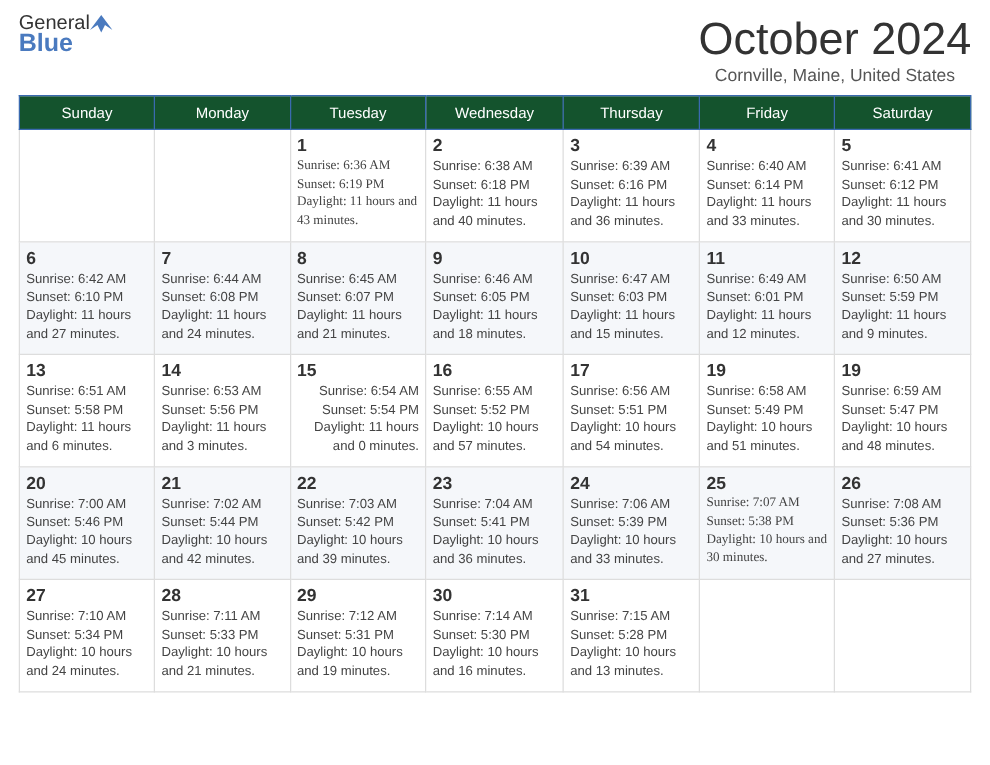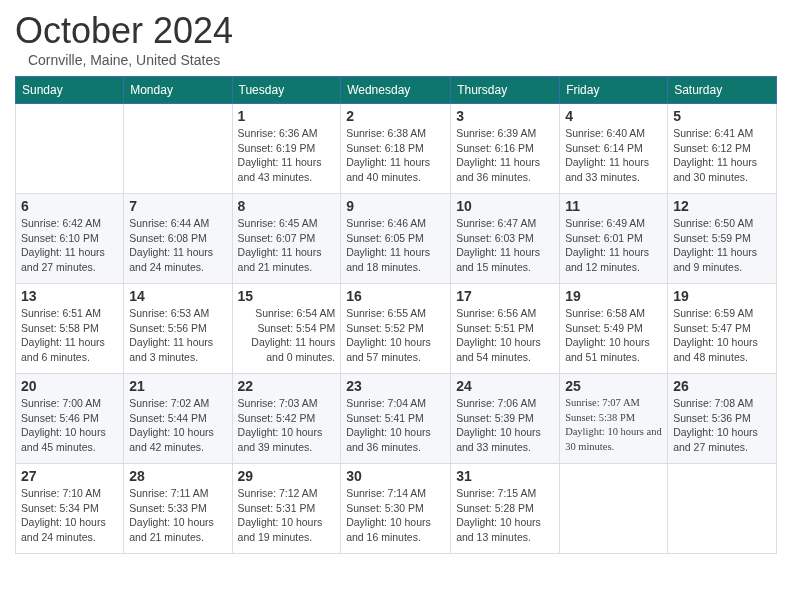--- a/index.html
+++ b/index.html
@@ -37,23 +37,23 @@
     .calendar-subtitle {
       font-size: 14px;
       color: #555;
     }
     .calendar-table {
       width: 100%;
       border-collapse: collapse;
       font-size: 11px;
     }
     .calendar-table th {
-      background-color: #0f766e;
+      background-color: #14532d;
       color: #fff;
-      text-align: left;
+      text-align: center;
       padding: 6px 6px;
       font-size: 12px;
       font-weight: normal;
       border: 1px solid #3a6aaf;
     }
     .calendar-table td {
       border: 1px solid #ddd;
       vertical-align: top;
       padding: 4px 5px;
       width: 113px;
@@ -77,20 +77,29 @@
     }
     .empty-cell {
       background: #fff !important;
     }
   </style>
 </head>
 <body>
 
 <div class="container">
   <div class="header">
+    <div class="logo">
+      <div style="display:flex;align-items:center;">
+        <span class="logo-general">General</span>
+        <svg width="18" height="18" viewBox="0 0 18 18">
+          <polygon points="9,2 18,14 12,10 9,16 6,10 0,14" fill="#4a7abf"></polygon>
+        </svg>
+      </div>
+      <span class="logo-blue" style="font-size:20px;font-weight:bold;color:#4a7abf;margin-top:-4px;">Blue</span>
+    </div>
     <div class="title-block">
       <div class="calendar-title">October 2024</div>
       <div class="calendar-subtitle">Cornville, Maine, United States</div>
     </div>
   </div>
 
   <table class="calendar-table">
     <thead>
       <tr>
       <th>Sunday</th>
@@ -101,21 +110,21 @@
           <th>Friday</th>
           <th>Saturday</th>
         </tr>
     </thead>
     <tbody id="calendar-body">
     <tr>
           <td class="empty-cell"></td>
           <td class="empty-cell"></td>
           <td>
             <div class="cell-day">1</div>
-            <div class="cell-info" style="white-space: pre-line;">Sunrise: 6:36 AM
+            <div class="cell-info" style="white-space: pre-line; font-family: Liberation Serif, serif;">Sunrise: 6:36 AM
 Sunset: 6:19 PM
 Daylight: 11 hours and 43 minutes.</div>
           </td>
           <td>
             <div class="cell-day">2</div>
             <div class="cell-info" style="white-space: pre-line;">Sunrise: 6:38 AM
 Sunset: 6:18 PM
 Daylight: 11 hours and 40 minutes.</div>
           </td>
           <td>

